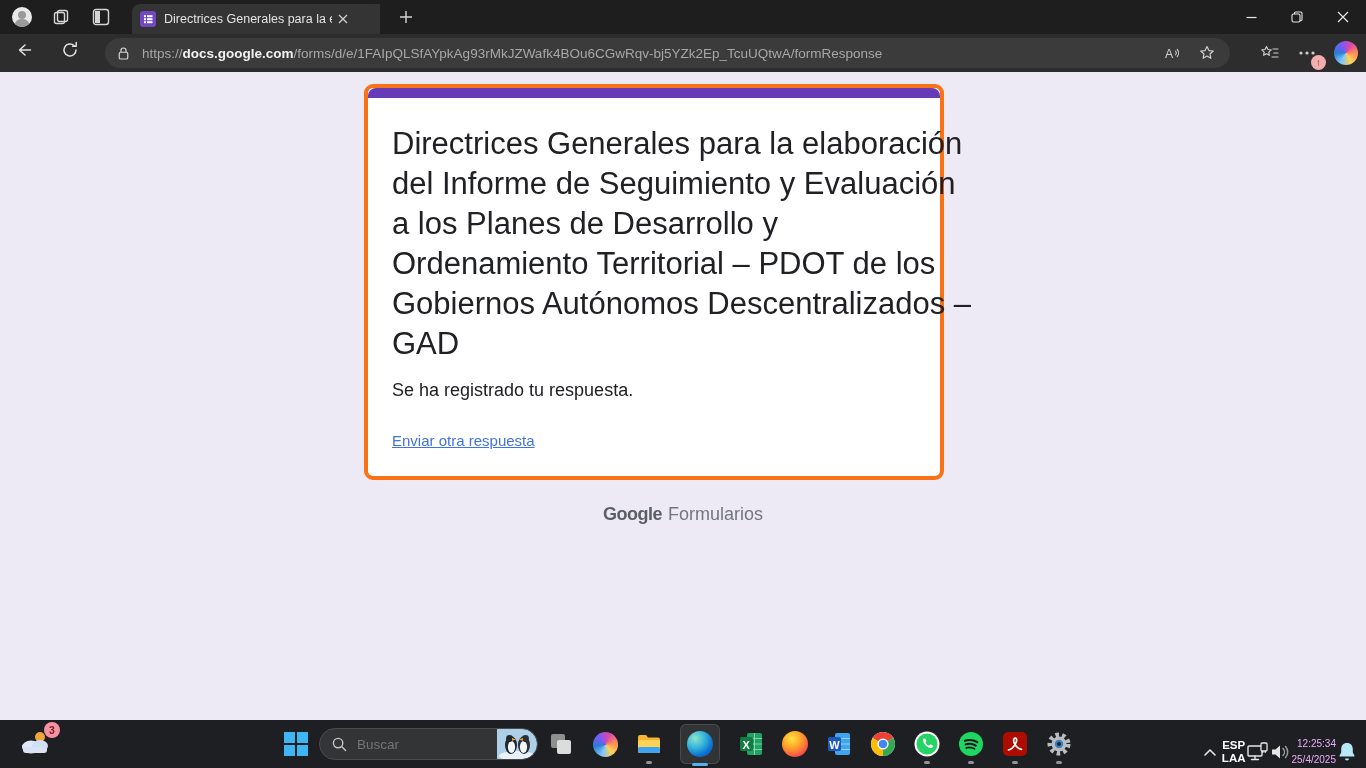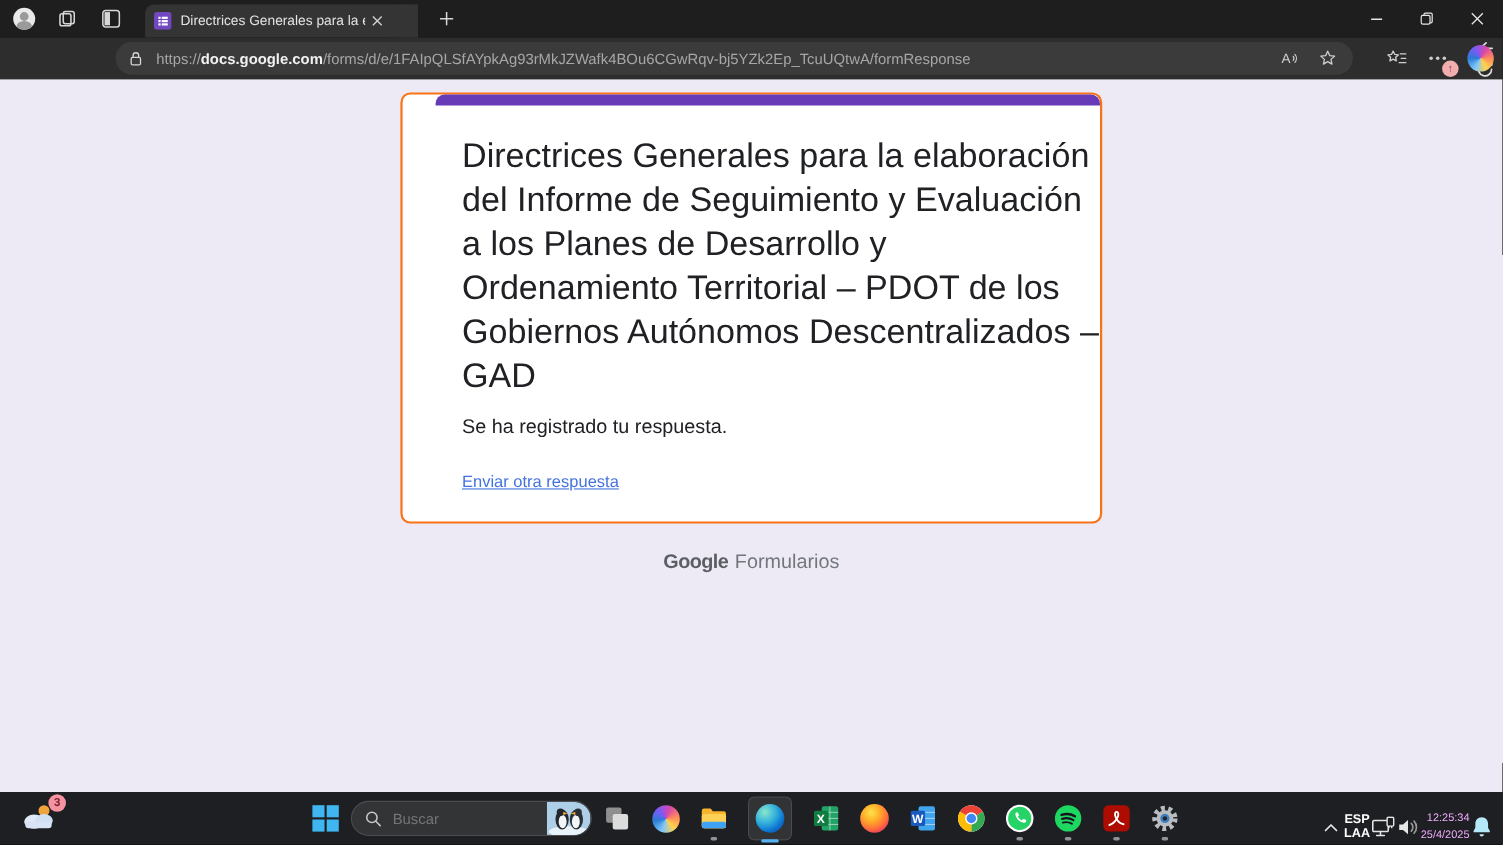--- a/index.html
+++ b/index.html
@@ -15,37 +15,37 @@
   .tab{margin-left:22px;height:30px;margin-top:4px;width:232px;background:#343434;
     border-radius:8px 8px 0 0;display:flex;align-items:center;padding:0 8px;position:relative;}
   .tab-title{color:#e3e3e3;font-size:12.5px;white-space:nowrap;overflow:hidden;width:168px;margin-left:8px;position:relative;}
   .tab-fade{position:absolute;right:0;top:0;bottom:0;width:34px;background:linear-gradient(to right,rgba(52,52,52,0),#343434);}
   .tab-close{margin-left:2px;width:18px;height:18px;display:flex;align-items:center;justify-content:center;border-radius:4px;}
   .newtab{margin-left:14px;width:24px;height:24px;display:flex;align-items:center;justify-content:center;border-radius:4px;}
   .win-controls{position:absolute;right:0;top:0;height:34px;display:flex;}
   .wc{width:46px;height:34px;display:flex;align-items:center;justify-content:center;}
 
   
-  .toolbar{position:relative;height:38px;background:#2d2d2d;display:flex;align-items:flex-end;flex-direction:column;}
+  .toolbar{position:relative;height:38px;background:#2d2d2d;display:flex;align-items:flex-start;}
   .nav-btn{width:32px;height:32px;display:flex;align-items:center;justify-content:center;margin-left:8px;border-radius:6px;}
   .addr{position:absolute;left:105px;top:4px;width:1125px;height:30px;background:#3b3b3b;border-radius:15px;
     display:flex;align-items:center;padding:0 10px;box-sizing:border-box;}
   .url{font-size:13.5px;color:#a7a7a7;margin-left:10px;white-space:nowrap;overflow:hidden;flex:1;}
   .url b{color:#f1f1f1;font-weight:700;}
   .addr-right{display:flex;align-items:center;gap:14px;margin-right:4px;}
   .tb-right{position:absolute;right:8px;top:3px;display:flex;align-items:center;gap:16px;height:32px;}
   .more-wrap{position:relative;width:22px;height:22px;display:flex;align-items:center;justify-content:center;}
   .upd-badge{position:absolute;right:-8px;bottom:-6px;width:15px;height:15px;border-radius:50%;
     background:#f2aeae;color:#8c3b3b;font-size:10px;font-weight:700;display:flex;align-items:center;justify-content:center;}
   .copilot{width:24px;height:24px;border-radius:50%;
     background:conic-gradient(from 210deg,#7cc6ff,#2b7cd3,#7a5af8,#d948a8,#ff8a5c,#ffd34e,#7cc6ff);}
 
   
   .page{height:648px;background:#edeaf6;overflow:hidden;}
-  .card{width:638px;margin:12px auto 0 364px;background:#fff;border:2px solid #f97316;border-radius:9px;box-sizing:border-box;padding-left:30px;}
+  .card{width:580px;margin:12px auto 0 364px;background:#fff;border:4px solid #f97316;border-radius:9px;box-sizing:border-box;}
   .card-bar{height:10px;background:#673ab7;border-radius:8px 8px 0 0;}
   .card-body{padding:26px 24px 26px 24px;}
   .form-title{font-size:31px;line-height:40px;color:#202124;width:586px;font-weight:400;}
   .form-msg{font-size:18px;color:#202124;margin-top:16px;}
   .resubmit{display:inline-block;margin-top:31px;font-size:15px;color:#4373df;text-decoration:underline;cursor:pointer;}
   .pg-footer{text-align:center;color:#5f6368;font-size:13px;margin-top:19px;}
   .pg-footer a{color:#5f6368;text-decoration:underline;cursor:pointer;}
   .pg-footer .row2{margin-top:13px;}
   .logo{margin-top:24px;text-align:center;font-size:18px;color:#5f6368;}
   .logo .g{font-weight:600;letter-spacing:-0.5px;color:#5b5f64;}

